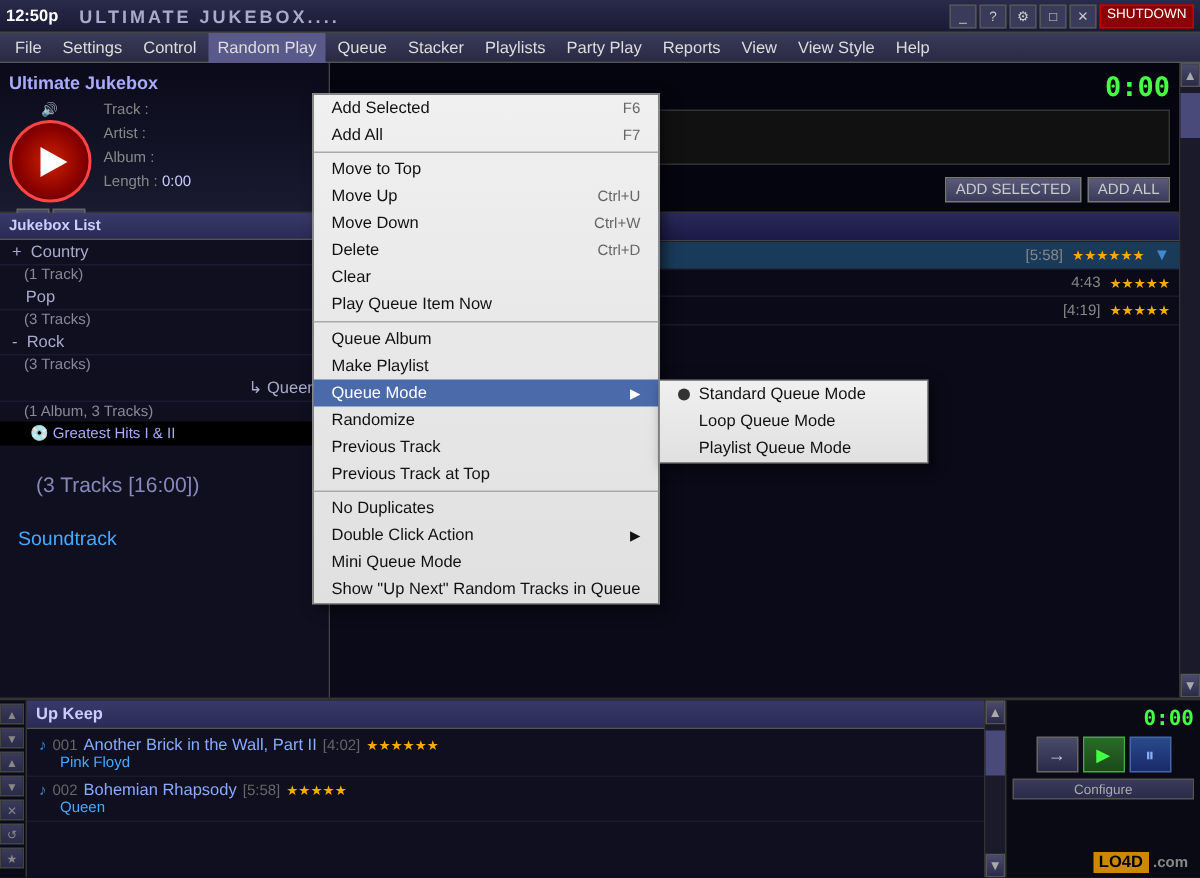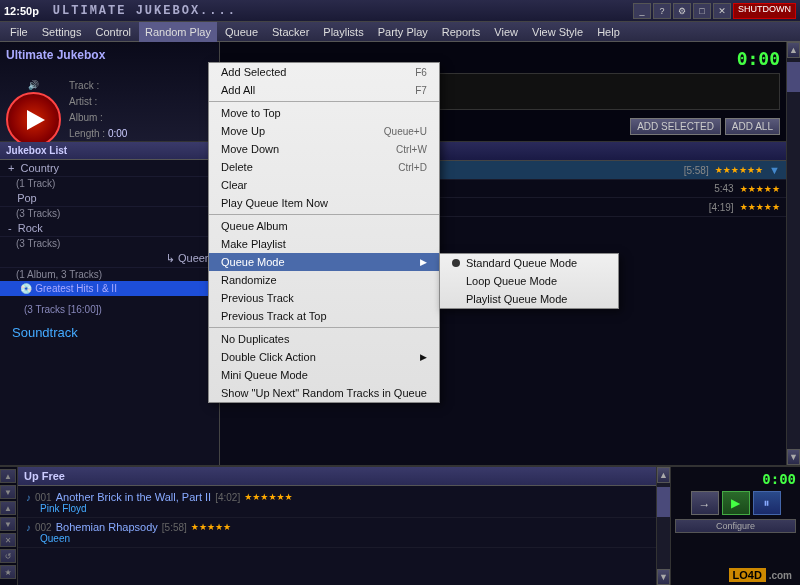--- a/index.html
+++ b/index.html
@@ -27,21 +27,20 @@
       display: flex;
       align-items: center;
       gap: 6px;
     }
     .title-text {
       color: #aaaacc;
       font-size: 12px;
       font-weight: bold;
       letter-spacing: 2px;
       text-transform: uppercase;
-      font-family: Liberation Mono, monospace;
     }
     .time-display {
       color: #ffffff;
       font-size: 11px;
       font-weight: bold;
       margin-right: 8px;
     }
     .title-bar-right {
       display: flex;
       align-items: center;
@@ -206,27 +205,27 @@
       font-size: 10px;
       cursor: pointer;
     }
     .list-item-album {
       padding: 2px 20px;
       color: #7777aa;
       font-size: 10px;
       cursor: pointer;
     }
     .list-item-album.selected-album {
-      background: #1d4ed8;
+      background: #000000;
       color: #aaaaff;
     }
     .list-item-album-detail {
-      padding: 8px 24px;
+      padding: 18px 24px;
       color: #8888bb;
-      font-size: 10px;
+      font-size: 14px;
       cursor: pointer;
     }
     .soundtrack-item {
       color: #44aaff;
       padding: 2px 12px;
       font-size: 13px;
       cursor: pointer;
     }
 
     
@@ -577,21 +576,21 @@
   <div class="menu-item">View Style</div>
   <div class="menu-item">Help</div>
 </div>
 
 <div style="display:flex; flex-direction:column; height: calc(585px - 42px);">
   <div class="main-row" style="flex:1; display:flex;">
 
     <div class="left-panel">
 
       <div class="player-area">
-        <div style="color:#aaaaff; font-size:12px; font-weight:bold; margin-bottom:16px;">Ultimate Jukebox</div>
+        <div style="color:#aaaaff; font-size:12px; font-weight:bold; margin-bottom:4px;">Ultimate Jukebox</div>
         <div class="track-info">
           <div style="display:flex; flex-direction:column; align-items:center; gap:2px;">
             <div class="vol-icon">🔊</div>
             <div class="play-circle">
               <div class="play-triangle"></div>
             </div>
             <div style="display:flex; gap:2px; margin-top:2px;">
               <div class="transport-btn">⏮</div>
               <div class="transport-btn">⏭</div>
             </div>
@@ -650,21 +649,21 @@
           <span class="track-num">01</span>
           <span class="track-name highlight">Bohemian Rhapsody</span>
           <span class="track-duration">[5:58]</span>
           <span class="stars">★★★★★★</span>
           <span class="down-arrow">▼</span>
         </div>
         <div class="track-row">
           <span class="track-icon">♪</span>
           <span class="track-num"></span>
           <span class="track-name"></span>
-          <span class="track-duration">5:43</span>
+          <span class="track-duration">4:43</span>
           <span class="stars">★★★★★</span>
         </div>
         <div class="track-row">
           <span class="track-icon">♪</span>
           <span class="track-num">05</span>
           <span class="track-name">I Want to Break Free</span>
           <span class="track-duration">[4:19]</span>
           <span class="stars">★★★★★</span>
         </div>
       </div>
@@ -686,21 +685,21 @@
       <div class="lsb">▲</div>
       <div class="lsb">▼</div>
       <div class="lsb">▲</div>
       <div class="lsb">▼</div>
       <div class="lsb">✕</div>
       <div class="lsb">↺</div>
       <div class="lsb">★</div>
     </div>
 
     <div class="up-next-area">
-      <div class="up-next-header">Up Free</div>
+      <div class="up-next-header">Up Keep</div>
       <div class="up-next-list">
         <div class="up-next-item">
           <div style="display:flex; align-items:center; gap:4px;">
             <span class="track-icon">♪</span>
             <span class="up-next-num">001</span>
             <span class="up-next-title">Another Brick in the Wall, Part II</span>
             <span class="up-next-duration">[4:02]</span>
             <span class="up-next-stars">★★★★★★</span>
           </div>
           <div class="up-next-artist">Pink Floyd</div>
@@ -748,21 +747,21 @@
       <span class="cm-shortcut">F6</span>
     </div>
     <div class="cm-item">
       <span>Add All</span>
       <span class="cm-shortcut">F7</span>
     </div>
     <div class="cm-separator"></div>
     <div class="cm-item">Move to Top</div>
     <div class="cm-item">
       <span>Move Up</span>
-      <span class="cm-shortcut">Queue+U</span>
+      <span class="cm-shortcut">Ctrl+U</span>
     </div>
     <div class="cm-item">
       <span>Move Down</span>
       <span class="cm-shortcut">Ctrl+W</span>
     </div>
     <div class="cm-item">
       <span>Delete</span>
       <span class="cm-shortcut">Ctrl+D</span>
     </div>
     <div class="cm-item">Clear</div>

